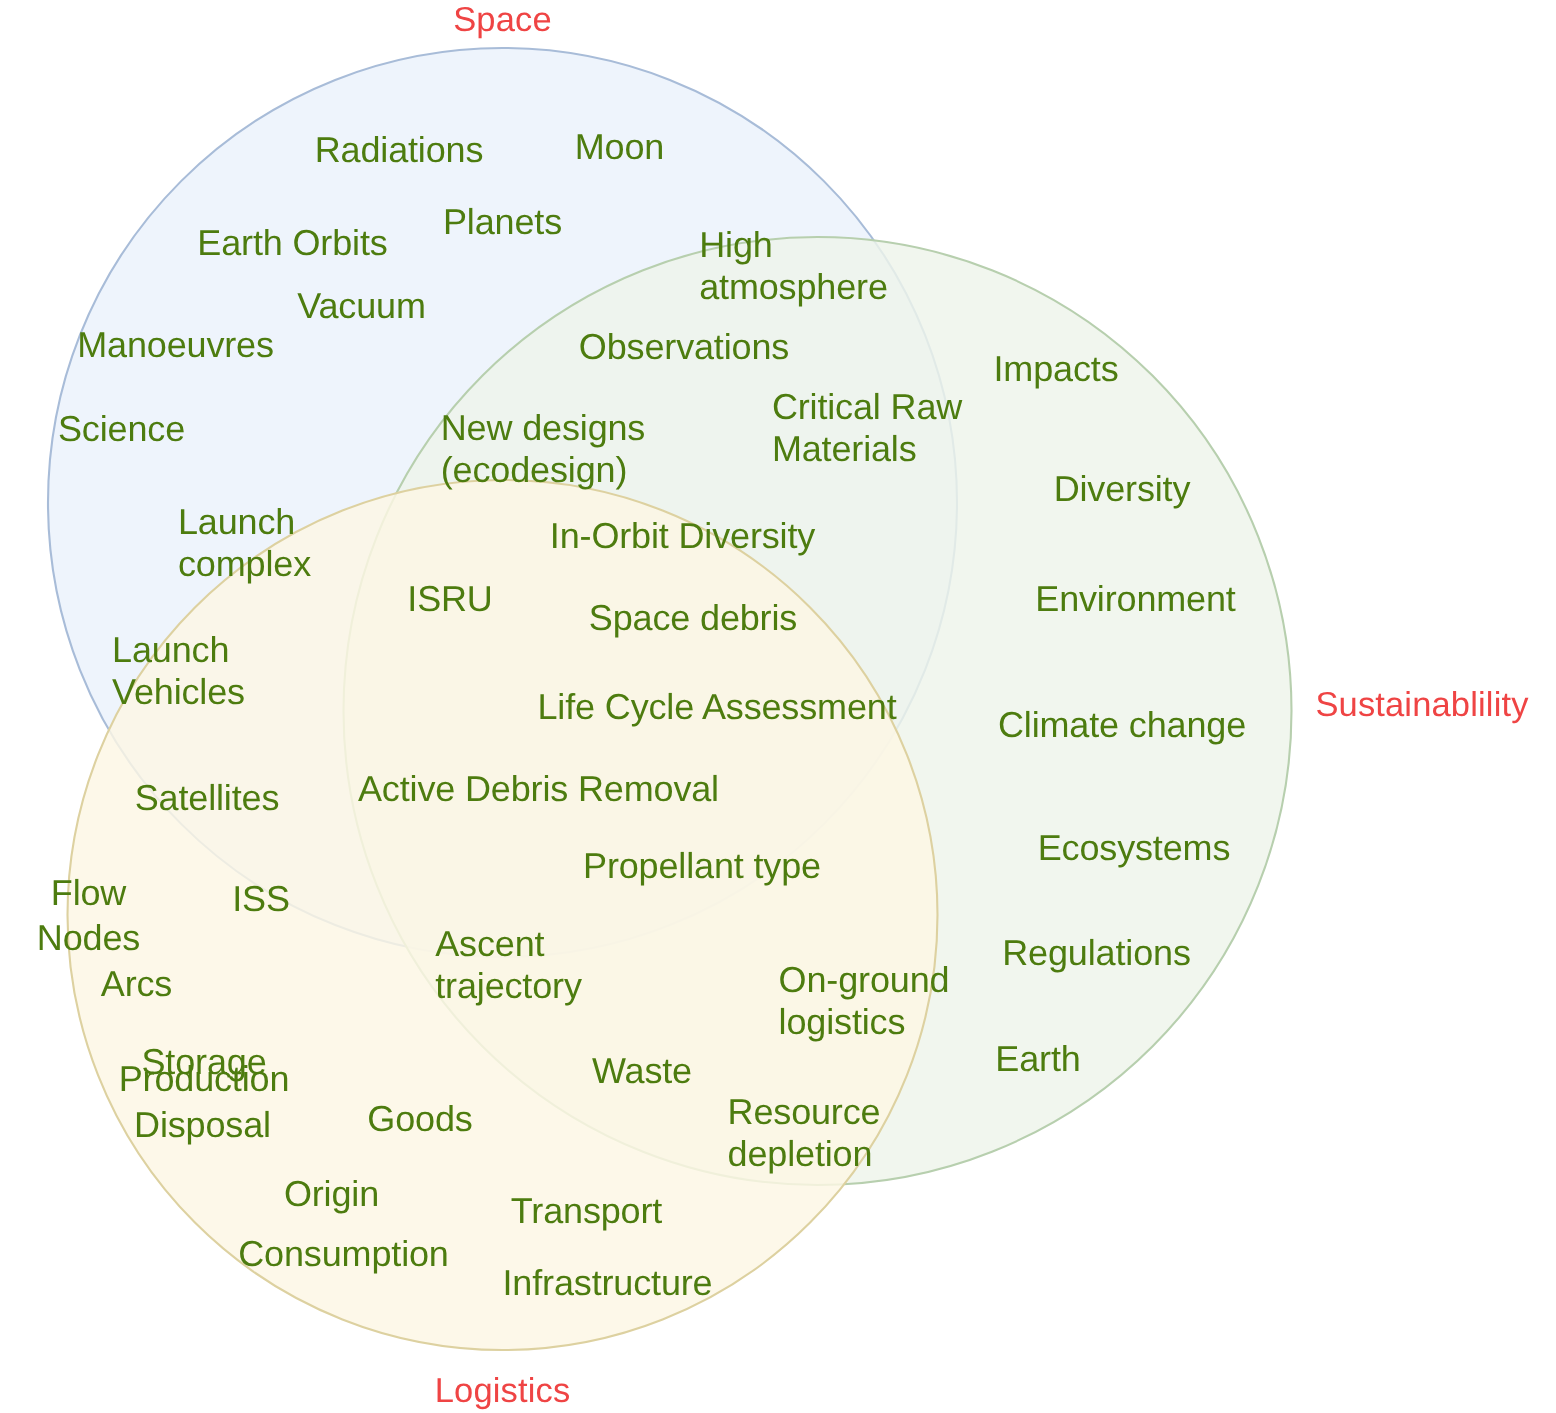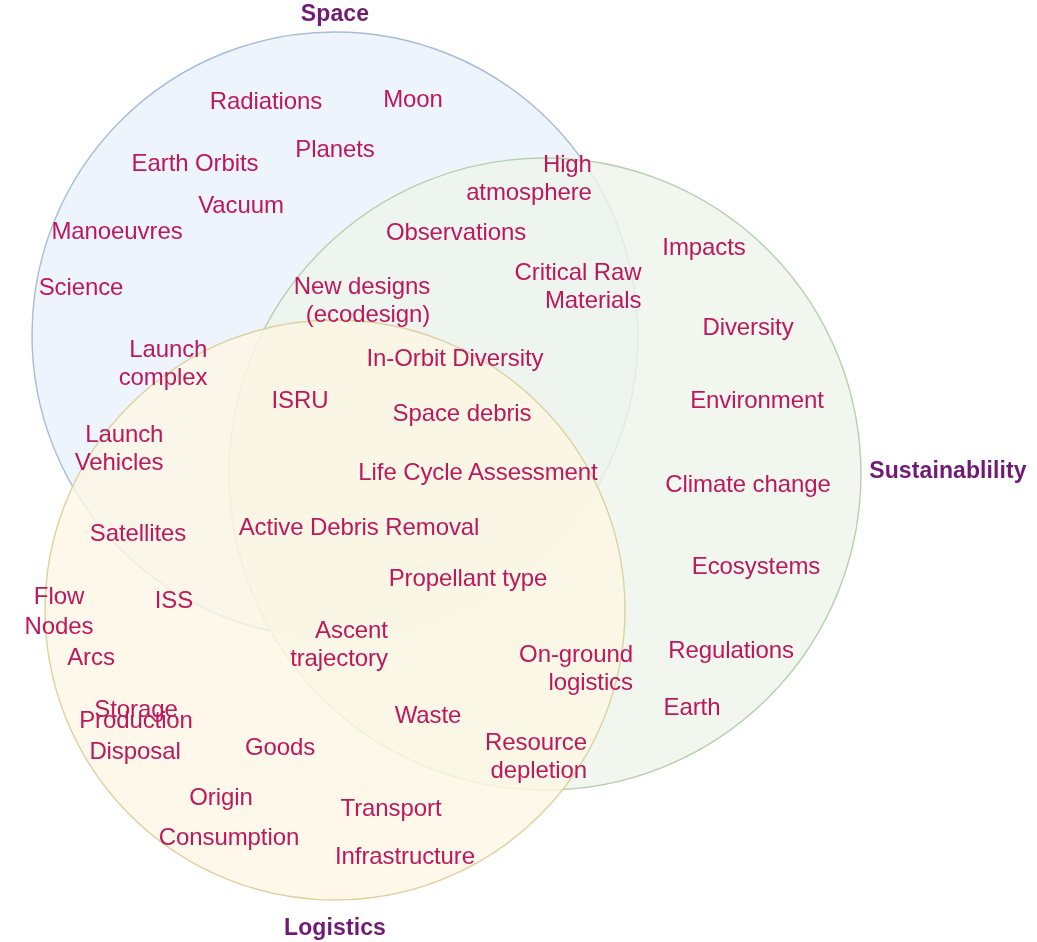--- a/index.html
+++ b/index.html
@@ -23,31 +23,31 @@
     position: absolute;
     left: 0;
     top: 0;
     width: 1037px;
     height: 942px;
   }
   .term {
     position: absolute;
     font-size: 24px;
     line-height: 1.16;
-    color: #be185d;
+    color: #4d7c0f;
     white-space: pre;
-    text-align: right;
+    text-align: left;
     transform: translate(-50%, -50%);
     letter-spacing: -0.1px;
   }
   .set-label {
     position: absolute;
     font-size: 23px;
-    font-weight: bold;
-    color: #701a75;
+    font-weight: normal;
+    color: #ef4444;
     white-space: pre;
     transform: translate(-50%, -50%);
     letter-spacing: 0.1px;
   }
 </style>
 </head>
 <body>
 
 <div id="stage">
 
@@ -65,21 +65,21 @@
       <div class="term" style="left: 195px; top: 163px;">Earth Orbits</div>
       <div class="term" style="left: 335px; top: 149px;">Planets</div>
       <div class="term" style="left: 241px; top: 205px;">Vacuum</div>
       <div class="term" style="left: 117px; top: 231px;">Manoeuvres</div>
       <div class="term" style="left: 81px; top: 287px;">Science</div>
       <div class="term" style="left: 704px; top: 247px;">Impacts</div>
       <div class="term" style="left: 748px; top: 327px;">Diversity</div>
       <div class="term" style="left: 757px; top: 400px;">Environment</div>
       <div class="term" style="left: 748px; top: 484px;">Climate change</div>
       <div class="term" style="left: 756px; top: 566px;">Ecosystems</div>
-      <div class="term" style="left: 731px; top: 650px;">Regulations</div>
+      <div class="term" style="left: 731px; top: 636px;">Regulations</div>
       <div class="term" style="left: 692px; top: 707px;">Earth</div>
       <div class="term" style="left: 59px; top: 596px;">Flow</div>
       <div class="term" style="left: 59px; top: 626px;">Nodes</div>
       <div class="term" style="left: 57px; top: 657px; margin-left: 34px;">Arcs</div>
       <div class="term" style="left: 136px; top: 689px; margin-top: 20px;">Storage</div>
       <div class="term" style="left: 136px; top: 720px;">Production</div>
       <div class="term" style="left: 135px; top: 751px;">Disposal</div>
       <div class="term" style="left: 280px; top: 747px;">Goods</div>
       <div class="term" style="left: 221px; top: 797px;">Origin</div>
       <div class="term" style="left: 229px; top: 837px;">Consumption</div>

